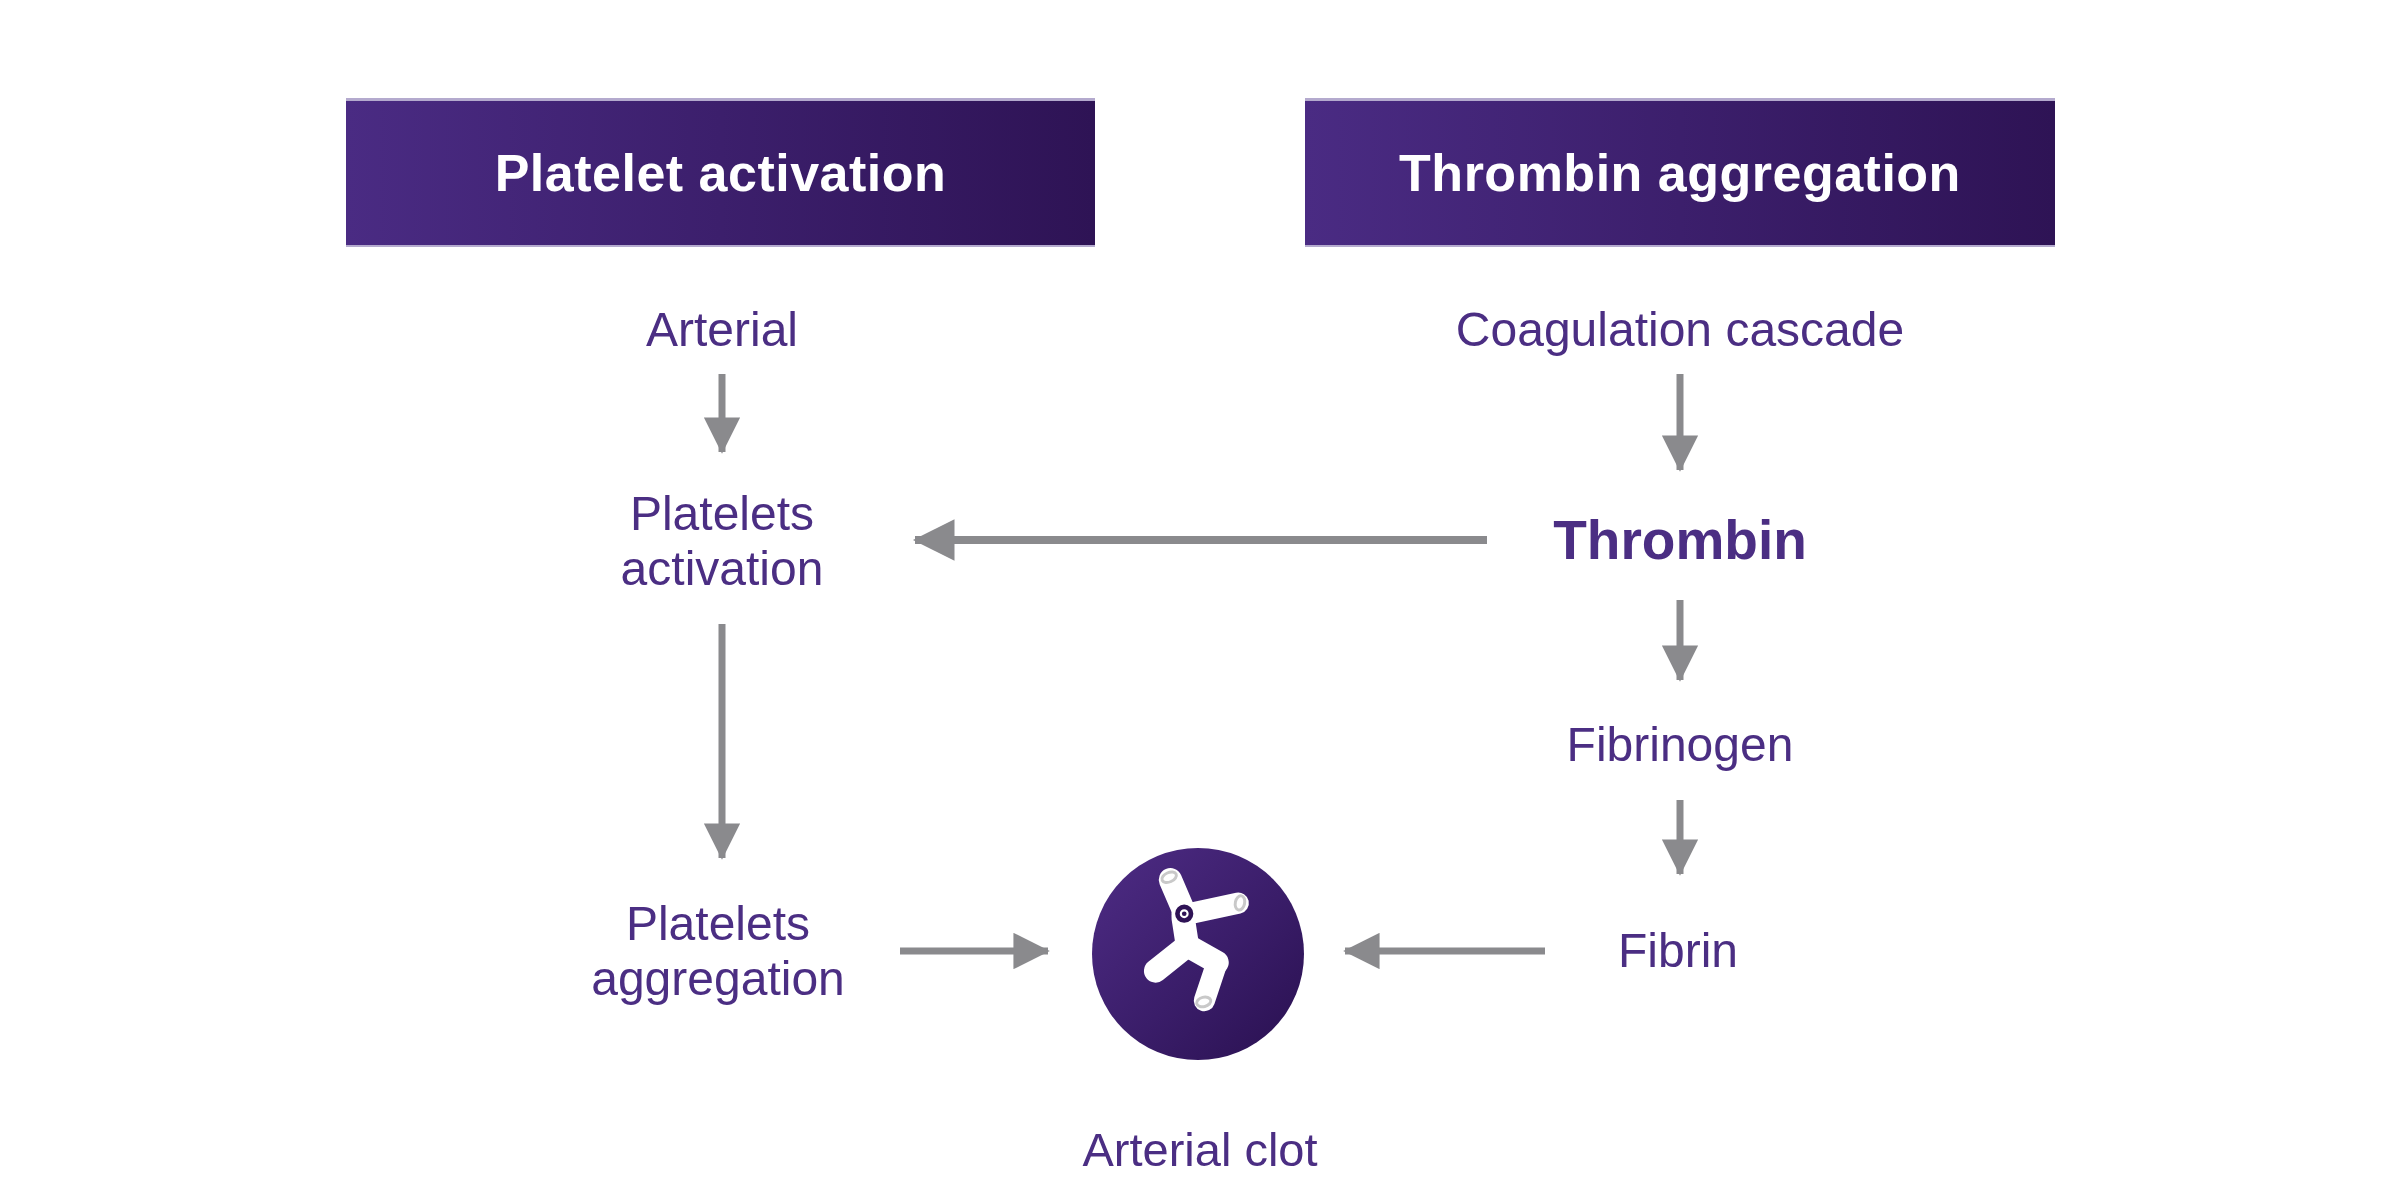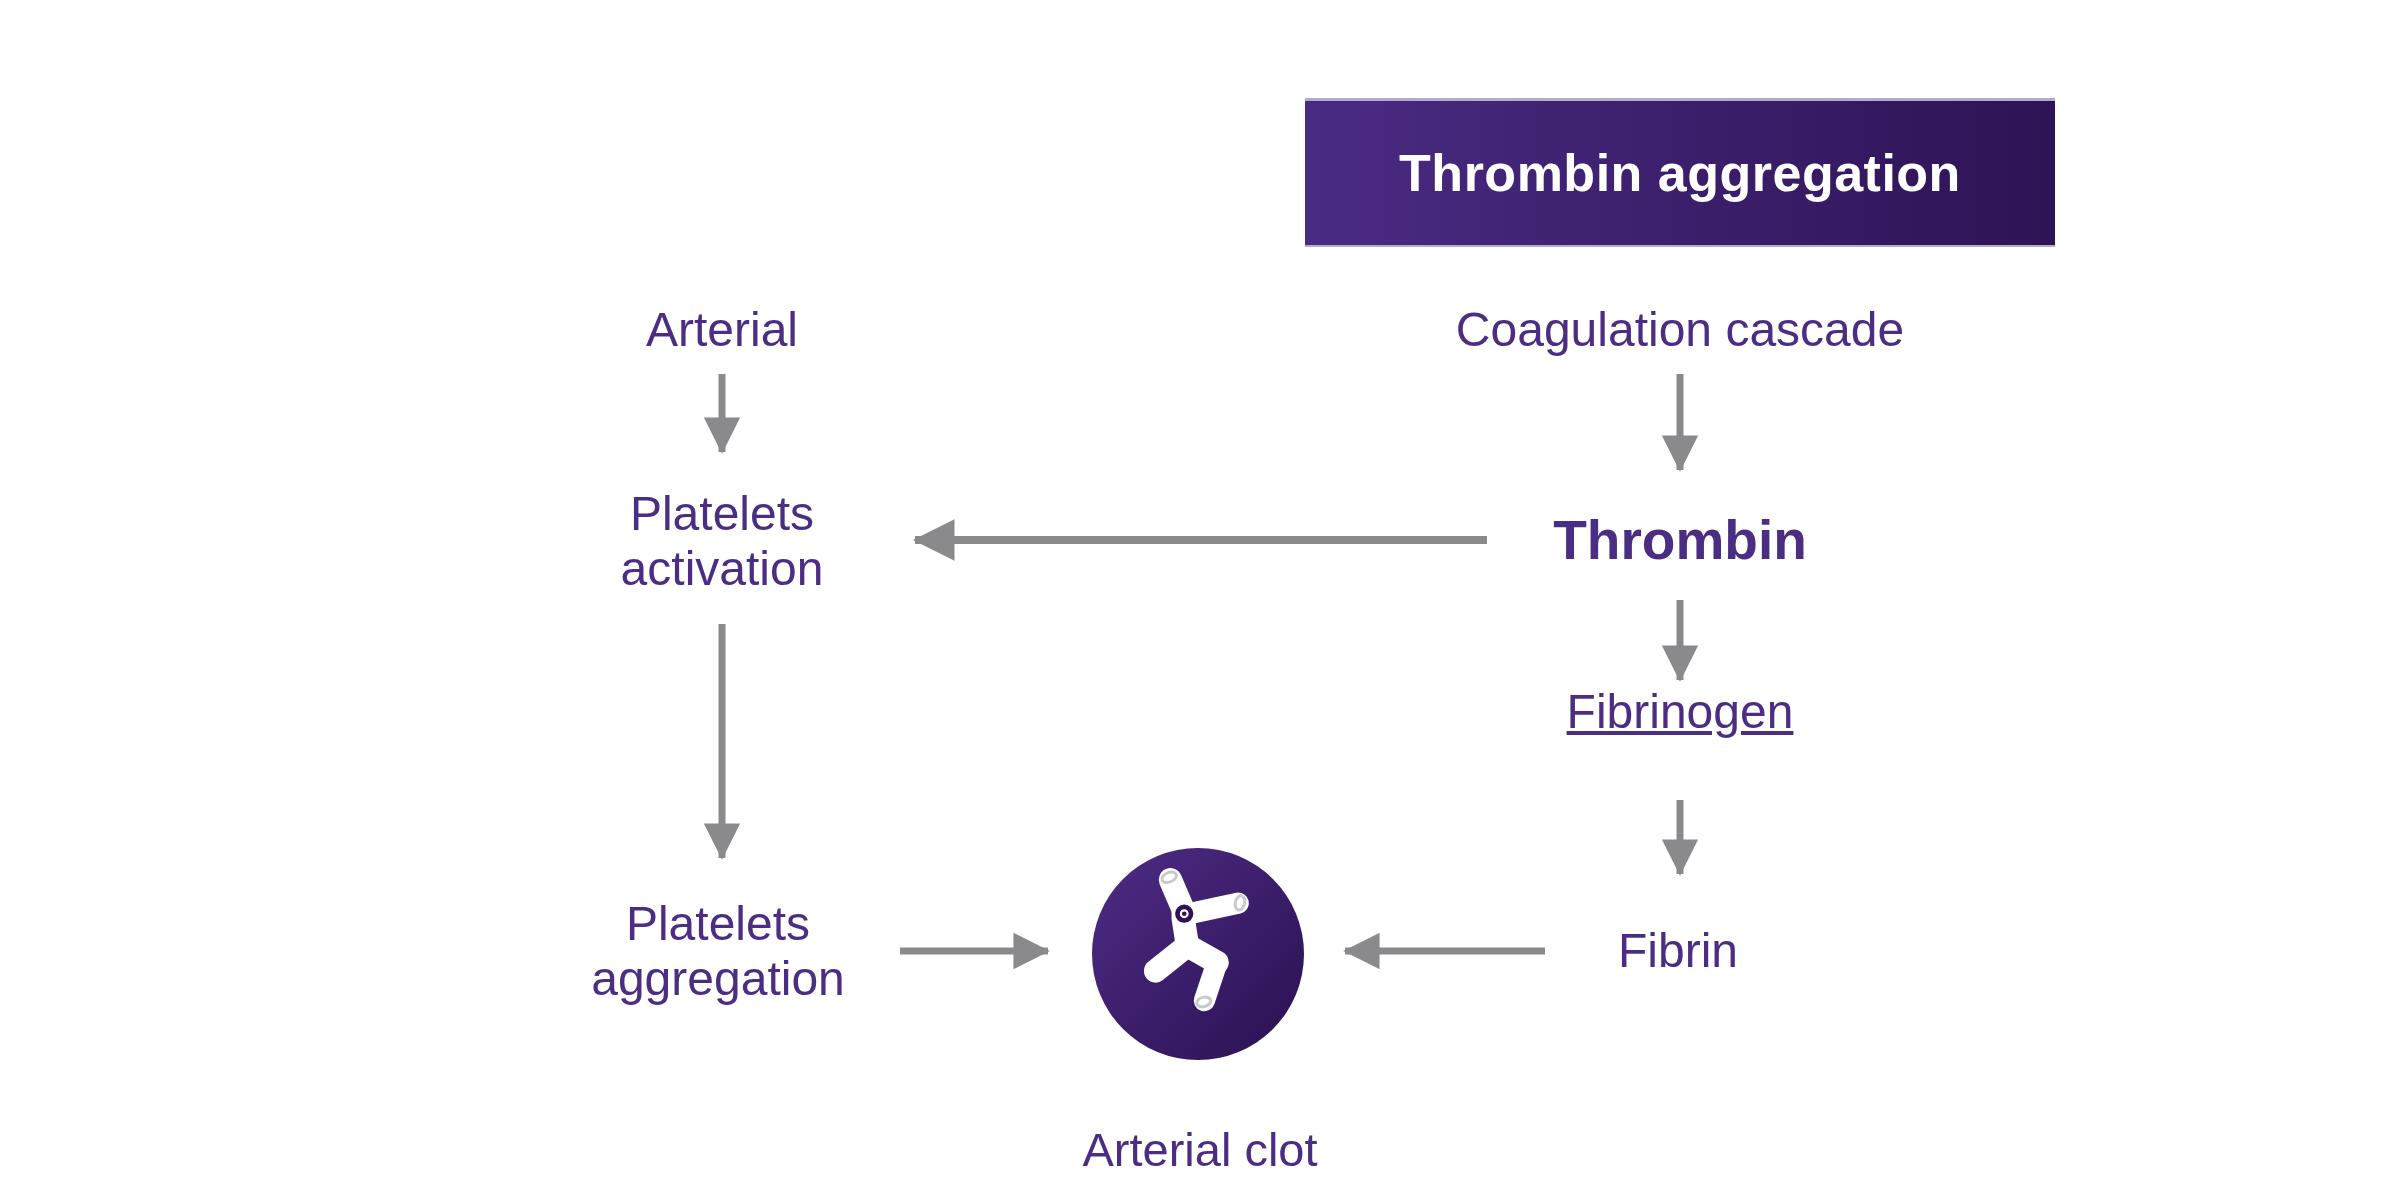--- a/index.html
+++ b/index.html
@@ -56,20 +56,23 @@
     align-items: center;
     justify-content: center;
   }
   .clot-circle svg { width: 212px; height: 212px; }
 </style>
 </head>
 <body>
 
 <div id="canvas">
 
+  <div class="header-box" style="left:346px; top:98px;">
+    <span>Platelet activation</span>
+  </div>
   <div class="header-box" style="left:1305px; top:98px; width:750px;">
     <span>Thrombin aggregation</span>
   </div>
 
   <svg id="arrow-layer" viewBox="0 0 2400 1200" aria-hidden="true">
     <defs>
       <marker id="head" markerUnits="strokeWidth" viewBox="0 0 10 10" refX="9.5" refY="5" markerWidth="5.8" markerHeight="5.2" orient="auto">
         <path d="M0,0 L10,5 L0,10 Z" fill="#8a8a8d"></path>
       </marker>
     </defs>
@@ -84,21 +87,21 @@
       <line x1="1545" y1="951" x2="1345" y2="951" marker-end="url(#head)"></line>
     </g>
   </svg>
 
   <div class="node" style="left:522px; top:300px; width:400px; height:60px;">Arterial</div>
   <div class="node" style="left:552px; top:481px; width:340px; height:120px;">Platelets activation</div>
   <div class="node" style="left:538px; top:891px; width:360px; height:120px;">Platelets aggregation</div>
 
   <div class="node" style="left:1380px; top:300px; width:600px; height:60px;">Coagulation cascade</div>
   <div class="node bold" style="left:1430px; top:510px; width:500px; height:62px;">Thrombin</div>
-  <div class="node" style="left:1480px; top:682px; width:400px; height:60px;text-decoration:underline;">Fibrinogen</div>
+  <div class="node" style="left:1480px; top:715px; width:400px; height:60px;">Fibrinogen</div>
   <div class="node" style="left:1528px; top:921px; width:300px; height:60px;">Fibrin</div>
 
   <div class="clot-circle">
     <svg viewBox="0 0 100 100" aria-hidden="true">
       <g stroke="#ffffff" fill="none" stroke-linecap="round">
         <path d="M37 15 L43 29" stroke-width="11"></path>
         <path d="M46 31 L69 26" stroke-width="10"></path>
         <path d="M43 33 L45 46" stroke-width="11"></path>
         <path d="M45 46 L30 58" stroke-width="11"></path>
         <path d="M45 46 L59 54" stroke-width="11"></path>

